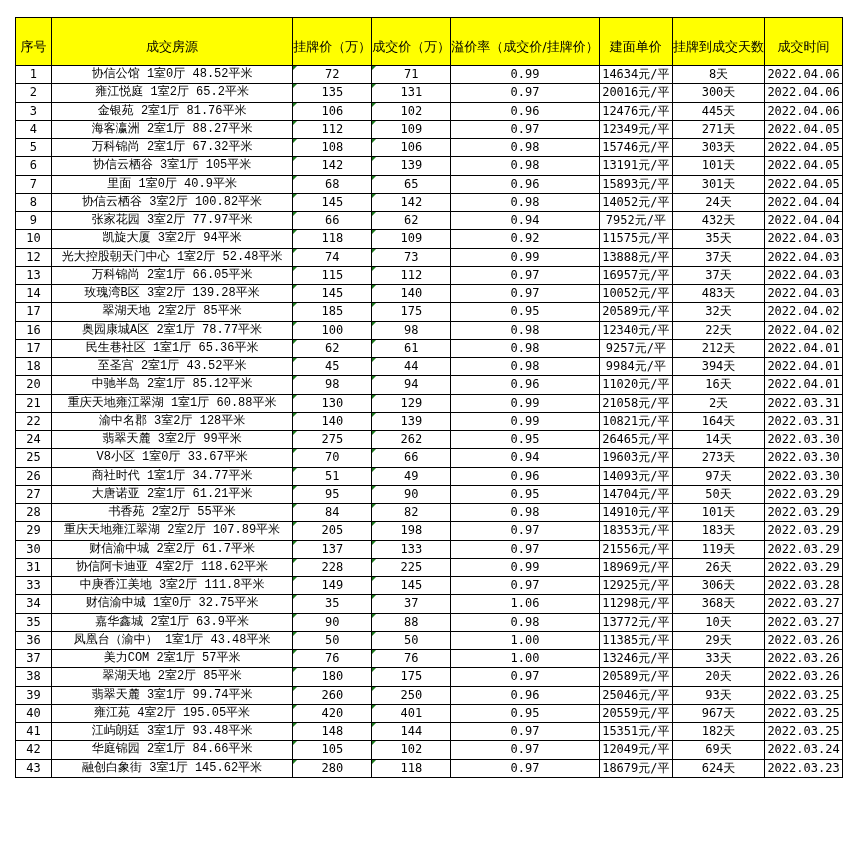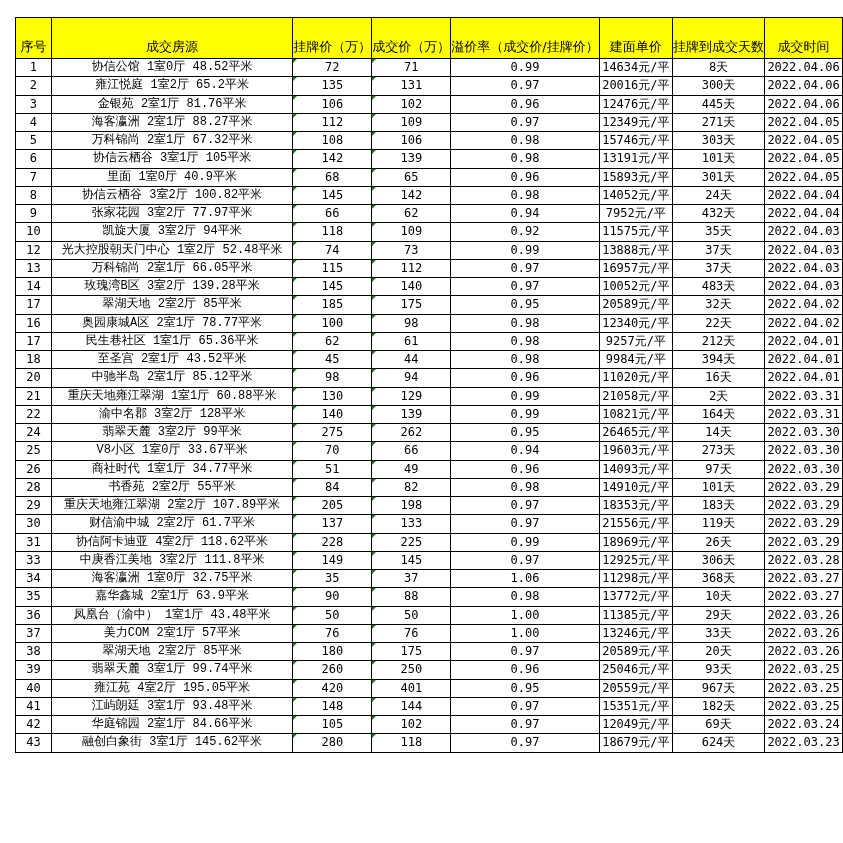--- a/index.html
+++ b/index.html
@@ -1,20 +1,20 @@
 <!DOCTYPE html>
 <html><head>
 <meta charset="utf-8">
 <style>
   html, body { margin:0; padding:0; background:#ffffff; }
   body { width:843px; height:843px; position:relative; overflow:hidden;
          font-family:"DejaVu Sans", "Liberation Sans", sans-serif; color:#000; }
   table.sheet { position:absolute; left:15px; top:17px; border-collapse:collapse; table-layout:fixed; }
   table.sheet th, table.sheet td { border:1px solid #000; padding:0; text-align:center; white-space:nowrap; overflow:hidden; }
-  table.sheet th { background:#ffff00; font-weight:normal; font-size:13px; line-height:15px; vertical-align:bottom; height:36px; padding-bottom:4px; }
+  table.sheet th { background:#ffff00; font-weight:normal; font-size:13px; line-height:15px; vertical-align:bottom; height:36px; padding-bottom:11px; }
   table.sheet td { font-size:12px; height:17.25px; line-height:17px; font-family:"DejaVu Sans Mono", "Liberation Mono", monospace; }
   table.sheet td.src { font-family:Liberation Mono, monospace; }
   td.mark { position:relative; }
   td.mark::before { content:""; position:absolute; left:0; top:0; width:0; height:0;
        border-top:4px solid #1e7a1e; border-right:4px solid transparent; }
 </style>
 </head>
 <body>
 
 <table class="sheet">
@@ -265,20 +265,30 @@
         <td>26</td>
         <td class="src">商社时代 1室1厅 34.77平米</td>
         <td class="mark">51</td>
         <td class="mark">49</td>
         <td>0.96</td>
         <td>14093元/平</td>
         <td>97天</td>
         <td>2022.03.30</td>
       </tr>
       <tr>
+        <td>27</td>
+        <td class="src">大唐诺亚 2室1厅 61.21平米</td>
+        <td class="mark">95</td>
+        <td class="mark">90</td>
+        <td>0.95</td>
+        <td>14704元/平</td>
+        <td>50天</td>
+        <td>2022.03.29</td>
+      </tr>
+      <tr>
         <td>28</td>
         <td class="src">书香苑 2室2厅 55平米</td>
         <td class="mark">84</td>
         <td class="mark">82</td>
         <td>0.98</td>
         <td>14910元/平</td>
         <td>101天</td>
         <td>2022.03.29</td>
       </tr>
       <tr>
@@ -316,21 +326,21 @@
         <td class="src">中庚香江美地 3室2厅 111.8平米</td>
         <td class="mark">149</td>
         <td class="mark">145</td>
         <td>0.97</td>
         <td>12925元/平</td>
         <td>306天</td>
         <td>2022.03.28</td>
       </tr>
       <tr>
         <td>34</td>
-        <td class="src">海客瀛洲 1室0厅 32.75平米</td>
+        <td class="src">财信渝中城 1室0厅 32.75平米</td>
         <td class="mark">35</td>
         <td class="mark">37</td>
         <td>1.06</td>
         <td>11298元/平</td>
         <td>368天</td>
         <td>2022.03.27</td>
       </tr>
       <tr>
         <td>35</td>
         <td class="src">嘉华鑫城 2室1厅 63.9平米</td>

